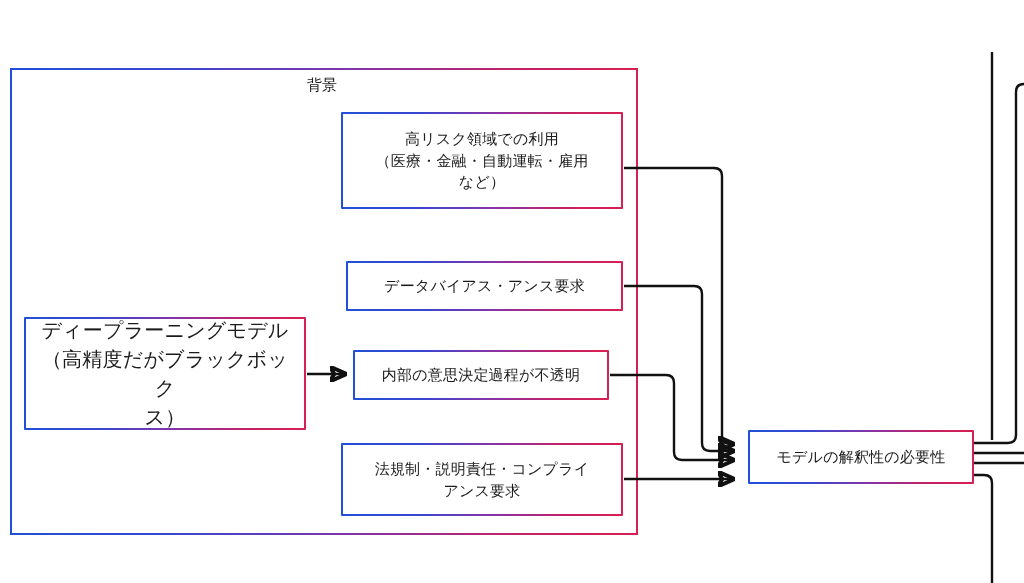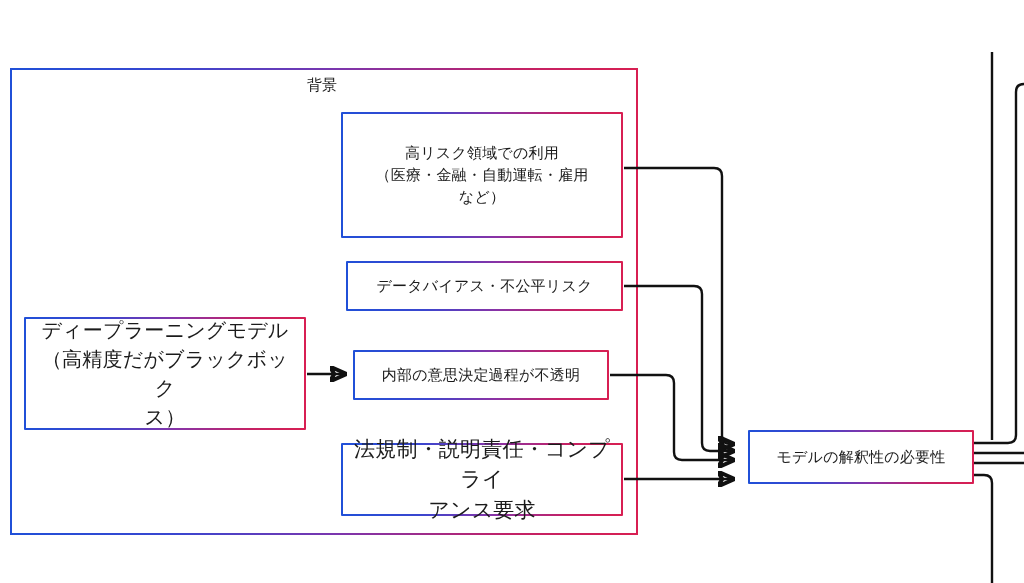--- a/index.html
+++ b/index.html
@@ -81,31 +81,31 @@
     <path d="M624,463 L733,463" marker-end="url(#arw)"></path>
 
     <path d="M967,427 L1008,427 Q1016,427 1016,419 L1016,76 Q1016,68 1024,68"></path>
     <path d="M967,437 L1024,437"></path>
     <path d="M967,447 L1024,447"></path>
     <path d="M967,459 L984,459 Q992,459 992,467 L992,583"></path>
 
     <path d="M992,36 L992,424"></path>
   </svg>
 
-<div class="node" style="left: 341px; top: 96px; width: 282px; height: 126px; font-size: 15px;">
+<div class="node" style="left: 341px; top: 96px; width: 282px; height: 97px; font-size: 15px;">
       <span class="txt">高リスク領域での利用<br>（医療・金融・自動運転・雇用<br>など）</span>
     </div>
     <div class="node" style="left: 346px; top: 245px; width: 277px; height: 50px; font-size: 15px;">
-      <span class="txt">データバイアス・不公平リスク</span>
+      <span class="txt">データバイアス・アンス要求</span>
     </div>
     <div class="node" style="left: 24px; top: 301px; width: 282px; height: 113px; font-size: 20px;">
       <span class="txt">ディープラーニングモデル<br>（高精度だがブラックボック<br>ス）</span>
     </div>
     <div class="node" style="left: 353px; top: 334px; width: 256px; height: 50px; font-size: 15px;">
       <span class="txt">内部の意思決定過程が不透明</span>
     </div>
-    <div class="node" style="left: 341px; top: 427px; width: 282px; height: 73px; font-size: 21px;">
+    <div class="node" style="left: 341px; top: 427px; width: 282px; height: 73px; font-size: 15px;">
       <span class="txt">法規制・説明責任・コンプライ<br>アンス要求</span>
     </div>
     <div class="node" style="left: 740px; top: 414px; width: 226px; height: 54px; font-size: 15px; margin-left: 8px;">
       <span class="txt">モデルの解釈性の必要性</span>
     </div>
   </div>
 
 </body></html>

